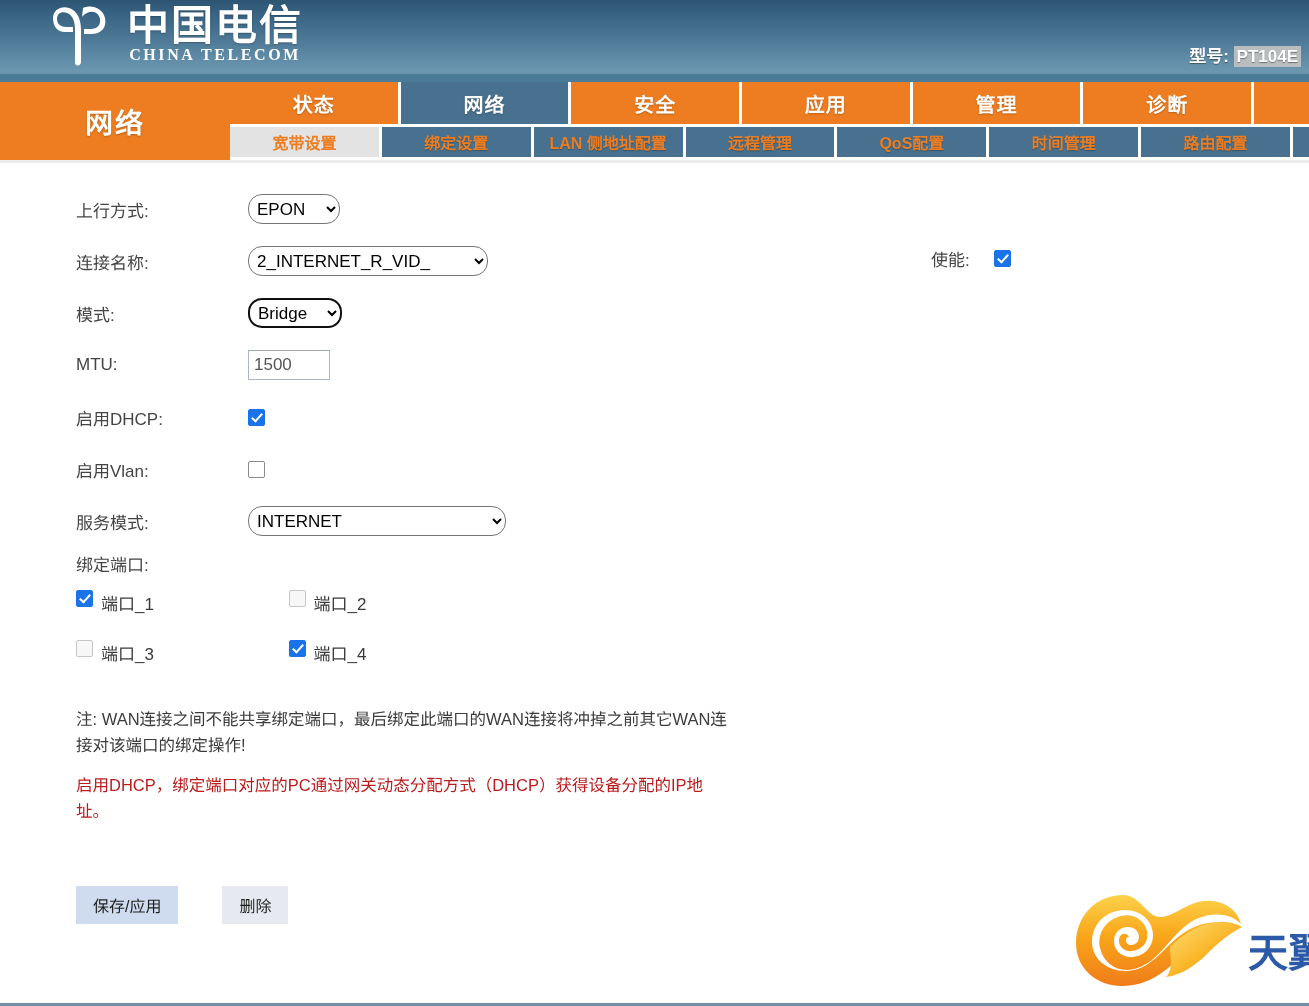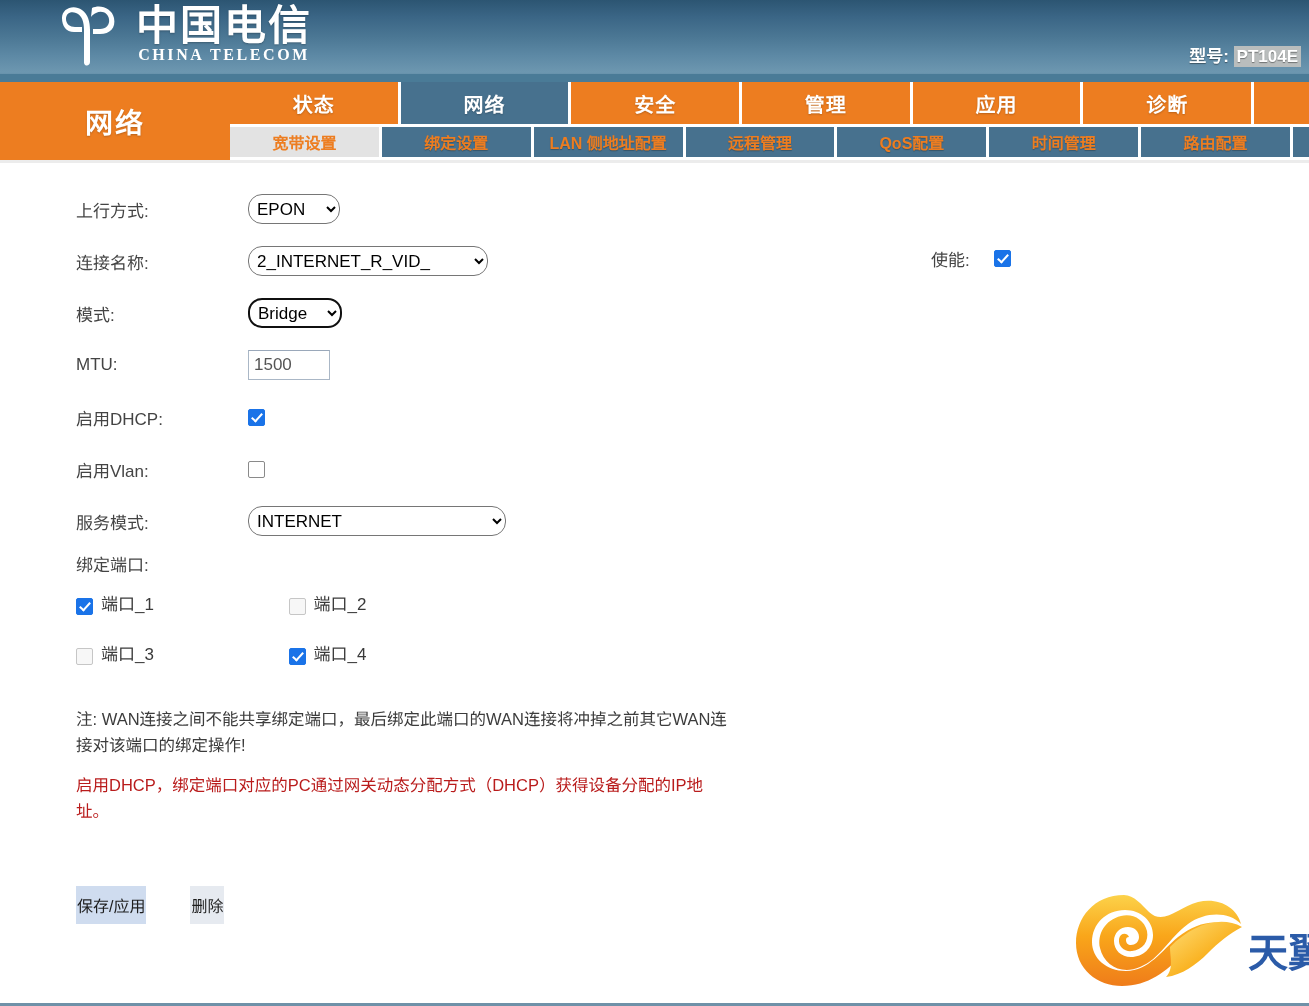--- a/index.html
+++ b/index.html
@@ -31,21 +31,21 @@
   }
   #header-banner::after{
     content:"";
     position:absolute;
     left:0; right:0; bottom:0;
     height:8px;
     background:#4a7b97;
   }
   .telecom-logo {
     position: absolute;
-    left: 52px;
+    left: 43px;
     top: 2px;
     display: flex;
     align-items: flex-start;
     gap: 8px;
   }
   .tl-mark {
     width: 76px;
     height: 66px;
     position: relative;
     flex: 0 0 auto;
@@ -313,21 +313,21 @@
     width: 425px;
   }
   .port-row {
     display: flex;
     height: 50px;
     align-items: flex-start;
   }
   .port-cell {
     flex: 1 1 0;
     display: flex;
-    align-items: flex-end;
+    align-items: flex-start;
     gap: 8px;
   }
   .port-cell .plabel {
     font-size: 17px;
     color: #3a3a3a;
   }
 
   #notes {
     padding-top: 16px;
     width: 660px;
@@ -344,21 +344,21 @@
 
   #buttons {
     display: flex;
     padding-top: 62px;
     gap: 44px;
   }
   .btn {
     font-family: "Liberation Sans", "DejaVu Sans", sans-serif;
     font-size: 16px;
     color: #1d1d1d;
-    padding: 6px 0;
+    padding: 6px 16px;
     border: 1px solid transparent;
     cursor: pointer;
   }
   #btn-save {
     background: #cfdcef;
   }
   #btn-delete {
     background: #e6eaf0;
   }
 
@@ -407,22 +407,22 @@
 <div id="nav-wrap">
 
   <div id="section-title">网络</div>
 
   <div id="nav-col">
 
     <div id="main-tabs">
       <div class="main-tab">状态</div>
       <div class="main-tab active">网络</div>
       <div class="main-tab">安全</div>
+      <div class="main-tab">应用</div>
       <div class="main-tab">管理</div>
-      <div class="main-tab">应用</div>
       <div class="main-tab">诊断</div>
       <div class="main-tab stub"></div>
     </div>
 
     <div id="sub-tabs">
       <div class="sub-tab active">宽带设置</div>
       <div class="sub-tab">绑定设置</div>
       <div class="sub-tab">LAN 侧地址配置</div>
       <div class="sub-tab">远程管理</div>
       <div class="sub-tab">QoS配置</div>

